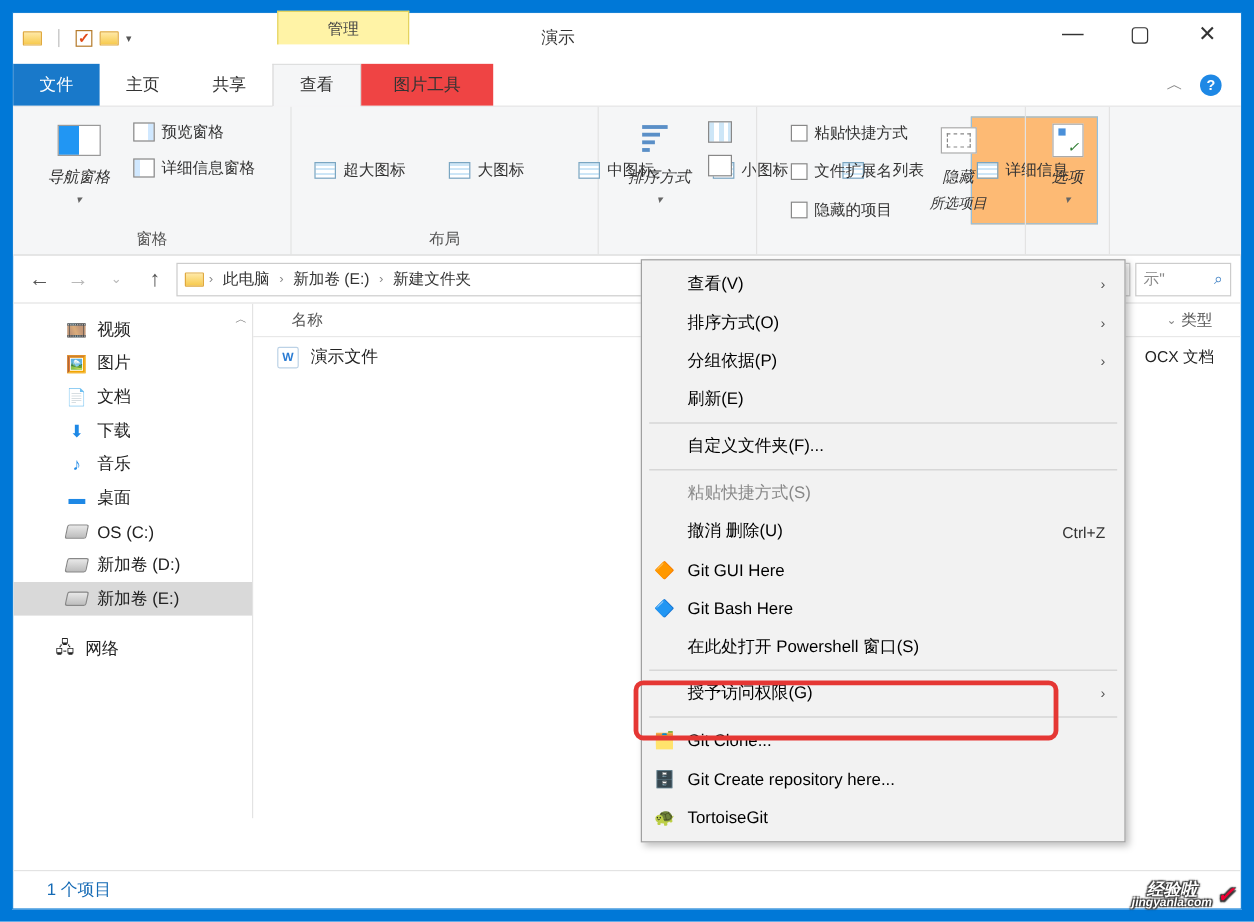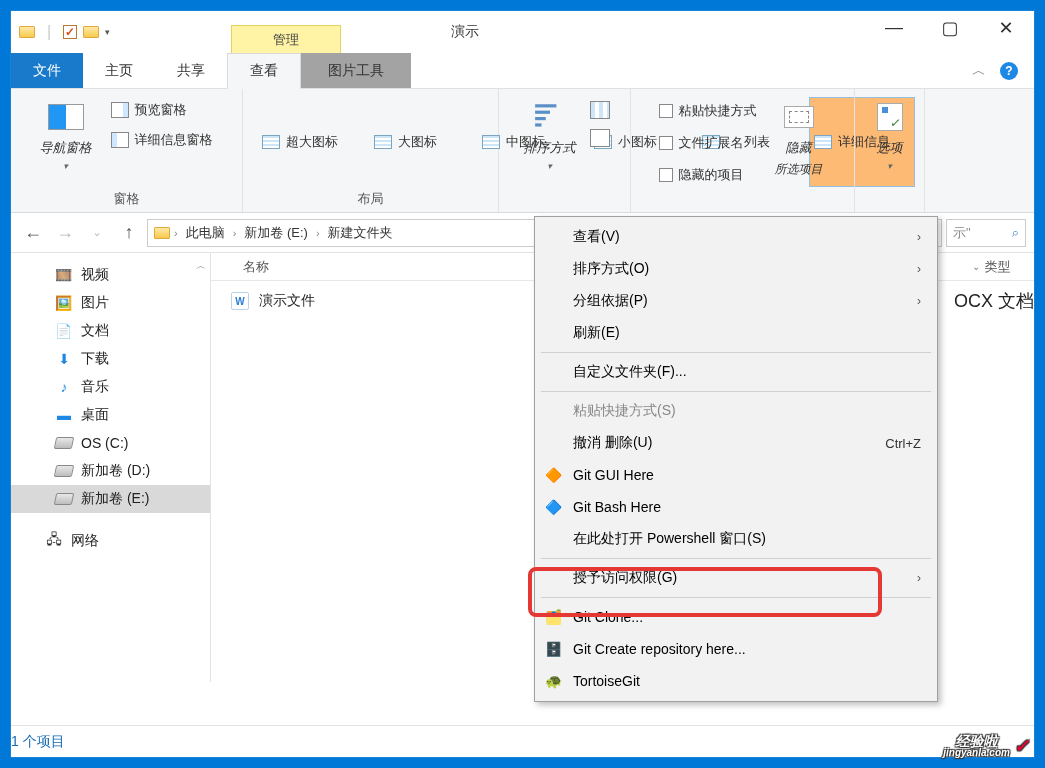--- a/index.html
+++ b/index.html
@@ -5,30 +5,30 @@
   * { box-sizing: border-box; margin: 0; padding: 0; font-family: "Microsoft YaHei", "Segoe UI", sans-serif; }
   body { background: #0078d7; width: 1045px; height: 768px; overflow: hidden; position: relative; }
   .window { position: absolute; top: 10px; left: 10px; right: 10px; height: 748px; background: #fff; border: 1px solid #1883d7; display: flex; flex-direction: column; }
   .title-bar { height: 42px; background: #fff; display: flex; align-items: stretch; position: relative; }
   .qat { display: flex; align-items: center; gap: 6px; padding-left: 8px; height: 100%; }
   .qat-icon { width: 16px; height: 16px; display: flex; align-items: center; justify-content: center; }
   .qat-folder { width: 16px; height: 12px; background: linear-gradient(#ffe9a6,#f7ca4d); border: 1px solid #e0a93e; border-radius: 1px; }
   .qat-check { width: 14px; height: 14px; border: 1px solid #b57a2a; display: inline-flex; align-items: center; justify-content: center; }
   .qat-check::after { content: "✓"; color: #e24a19; font-size: 12px; font-weight: bold; line-height: 1; }
   .qat-dd { width: 8px; color: #555; font-size: 9px; }
-  .title-tabs { display: flex; align-items: flex-end; margin-left: 220px; position: absolute; left: 0; bottom: 0; justify-content: flex-end; }
+  .title-tabs { display: flex; align-items: flex-end; margin-left: 220px; position: absolute; left: 0; bottom: 16px; justify-content: flex-end; }
   .contextual-tab { background: #fff3a6; border: 1px solid #e4d35e; border-bottom: none; width: 110px; height: 28px; display: flex; align-items: center; justify-content: center; font-size: 13px; color: #444; }
   .title-text { position: absolute; left: 440px; top: 12px; font-size: 14px; color: #333; }
   .win-controls { position: absolute; right: 0; top: 0; display: flex; }
   .win-btn { width: 56px; height: 40px; display: flex; align-items: flex-start; justify-content: center; font-size: 18px; color: #333; padding-top: 6px; }
   .ribbon-tabs { height: 36px; display: flex; align-items: stretch; border-bottom: 1px solid #e1e1e1; background: #fff; }
   .ribbon-tab { padding: 0 22px; display: flex; align-items: center; font-size: 14px; color: #333; }
   .ribbon-tab.file { background: #1979ca; color: #fff; }
   .ribbon-tab.active { border: 1px solid #d9d9d9; border-bottom: 1px solid #f5f6f7; background: #f5f6f7; margin-bottom: -1px; }
-  .ribbon-tab.contextual { background: #a3a3a3; width: 110px; justify-content: center; padding: 0; }
+  .ribbon-tab.contextual { background: #ef4444; width: 110px; justify-content: center; padding: 0; }
   .ribbon-tabs-right { margin-left: auto; display:flex; align-items:center; gap:14px; padding-right:16px; }
   .ribbon-collapse { color: #888; font-size: 14px; }
   .help-icon { width: 18px; height: 18px; border-radius: 50%; background: #1e88e5; color: #fff; display: inline-flex; align-items: center; justify-content: center; font-size: 12px; font-weight: bold; }
   .ribbon-content { height: 124px; background: #f5f6f7; border-bottom: 1px solid #dadada; display: flex; }
   .ribbon-group { border-right: 1px solid #e3e3e3; padding: 8px 14px 0 14px; display: flex; flex-direction: column; align-items: center; }
   .ribbon-group-body { flex: 1; display: flex; gap: 10px; }
   .ribbon-group-label { font-size: 13px; color: #555; padding: 3px 0 4px 0; }
   .big-btn { display: flex; flex-direction: column; align-items: center; gap: 4px; font-size: 13px; color: #333; padding: 2px 4px; font-style: italic; }
   .big-btn .glyph { width: 36px; height: 36px; display: flex; align-items: center; justify-content: center; }
   .small-row { display: flex; align-items: center; gap: 6px; font-size: 13px; color: #333; padding: 1px 4px; border: 1px solid transparent; }
@@ -72,21 +72,21 @@
 
   .context-menu { position: absolute; left: 534px; top: 216px; width: 404px; background: #f2f2f2; border: 1px solid #a0a0a0; box-shadow: 3px 3px 6px rgba(0,0,0,0.25); padding: 4px 2px; font-size: 14px; }
   .cm-item { display: flex; align-items: center; height: 32px; padding: 0 14px 0 36px; position: relative; color: #000; }
   .cm-item.disabled { color: #888; }
   .cm-item .arrow { margin-left: auto; color: #555; font-size: 12px; }
   .cm-item .shortcut { margin-left: auto; color: #333; font-size: 13px; }
   .cm-sep { height: 1px; background: #d0d0d0; margin: 3px 4px; }
   .cm-icon { position: absolute; left: 8px; width: 18px; height: 18px; display: inline-flex; align-items: center; justify-content: center; }
   .highlight-box { position: absolute; border: 4px solid #e53734; border-radius: 8px; pointer-events: none; }
 
-  .status-bar { height: 32px; border-top: 1px solid #e3e3e3; display: flex; align-items: center; padding: 0 0; font-size: 14px; color: #146ab5; margin-top: 43px; }
+  .status-bar { height: 32px; border-top: 1px solid #e3e3e3; display: flex; align-items: center; padding: 0 28px; font-size: 14px; color: #146ab5; margin-top: 43px; }
 
   .watermark { position: absolute; right: 16px; bottom: 10px; font-size: 14px; color: #fff; text-shadow: 1px 1px 1px #333, -1px -1px 1px #333, 1px -1px 1px #333, -1px 1px 1px #333; font-style: italic; font-weight: bold; display: flex; align-items: center; gap: 4px; }
   .watermark .chk { color: #e03; font-size: 18px; }
 
   .disk-icon { width:18px; height:12px; background:linear-gradient(#e8e8e8,#bdbdbd); border:1px solid #888; transform:skewX(-12deg); border-radius:2px; }
 </style>
 </head>
 <body>
 
 <div class="window">
@@ -341,21 +341,21 @@
       <div class="file-header">
         <div class="fh-col" style="width:320px; padding-left:32px;">名称</div>
         <div class="fh-col" style="margin-left:auto; width:72px; display:flex; align-items:center; gap:4px;">
             <span style="font-size:10px;color:#888;">⌄</span>
             <span>类型</span>
           </div>
       </div>
       <div class="file-row">
         <span class="word-icon">W</span>
         <span>演示文件</span>
-        <span style="margin-left:auto; width:80px; font-size:18px; overflow:hidden;">OCX 文档</span>
+        <span style="margin-left:auto; width:80px; font-size:13px; overflow:hidden;">OCX 文档</span>
       </div>
     </div>
   </div>
 
   <div class="status-bar">
     <span>1 个项目</span>
   </div>
 
 </div>
 

